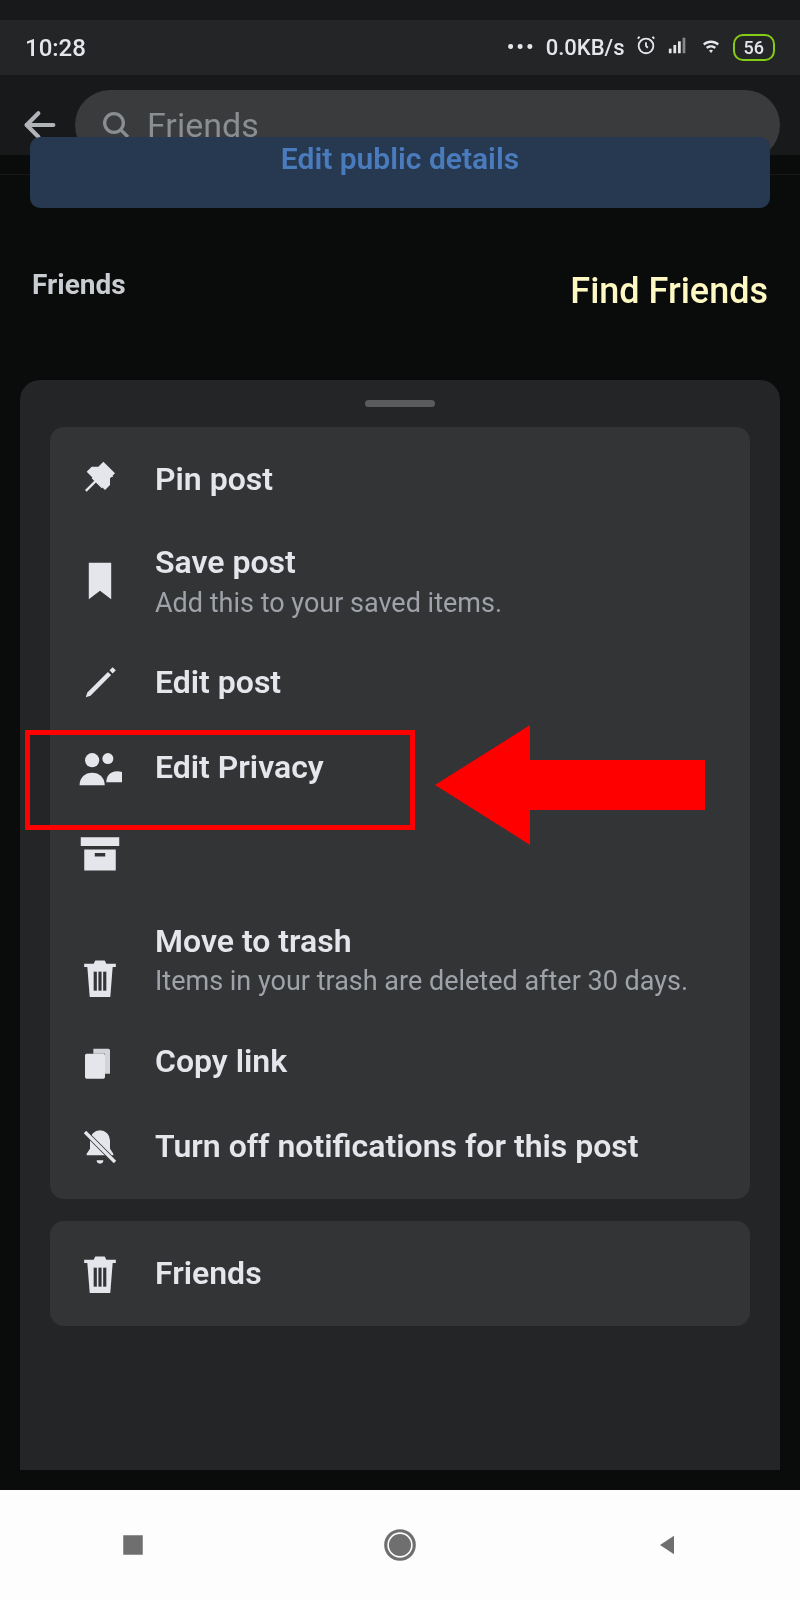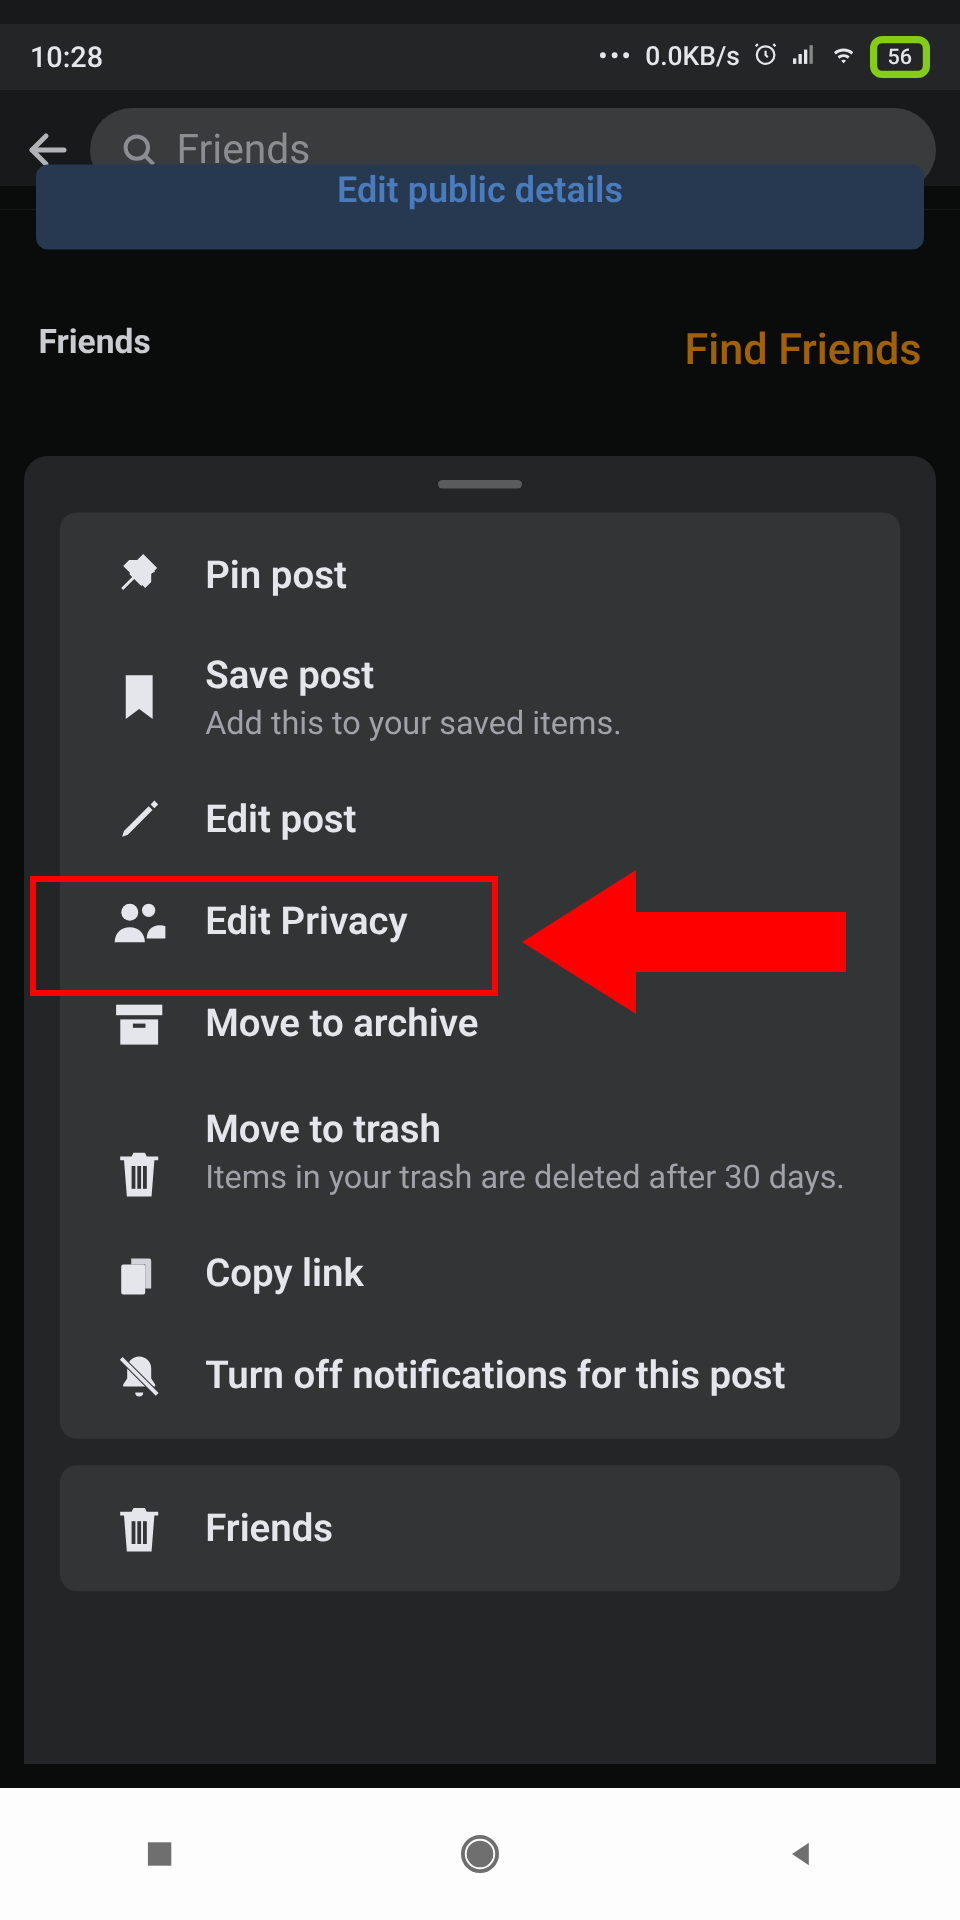--- a/index.html
+++ b/index.html
@@ -1,39 +1,39 @@
 <!DOCTYPE html>
 <html><head>
   <meta charset="utf-8">
   <style>
     * { margin: 0; padding: 0; box-sizing: border-box; font-family: -apple-system, BlinkMacSystemFont, 'Segoe UI', Roboto, Helvetica, Arial, sans-serif; }
     body { width: 800px; height: 1600px; background: #18191a; color: #e4e6eb; position: relative; overflow: hidden; }
     
     .status-bar { height: 55px; background: #242526; display: flex; align-items: center; justify-content: space-between; padding: 0 25px; font-size: 24px; font-weight: 500; color: #e4e6eb; margin-top: 20px; }
     .status-right { display: flex; align-items: center; gap: 10px; font-size: 22px; }
-    .battery-box { border: 6px solid #84cc16; border-radius: 10px; padding: 1px 9px; font-size: 18px; }
+    .battery-box { border: 2px solid #84cc16; border-radius: 10px; padding: 1px 9px; font-size: 18px; }
     
     .search-header { height: 100px; background: #18191a; display: flex; align-items: center; padding: 0 20px; gap: 15px; border-bottom: 1px solid #333; }
     .back-arrow { width: 40px; height: 40px; display: flex; align-items: center; justify-content: center; }
     .search-box { flex: 1; background: #3a3b3c; border-radius: 35px; height: 70px; display: flex; align-items: center; padding: 0 25px; gap: 15px; }
     .search-placeholder { color: #8a8d91; font-size: 34px; }
     
     .overlay-dim { position: absolute; top: 155px; left: 0; right: 0; bottom: 0; background: rgba(0,0,0,0.55); }
     
     .edit-public { background: #263951; color: #4a7bbd; margin: 0 30px; height: 71px; border-radius: 10px; display:flex; align-items:center; justify-content:center; font-size: 30px; font-weight: 600; margin-top: -18px; overflow: hidden; position: relative;}
     .edit-public-text { position: relative; top: -14px; }
     
     .friends-row { display: flex; justify-content: space-between; align-items: flex-start; padding: 60px 32px 20px 32px; }
     .friends-title { font-size: 28px; font-weight: 700; color: #c9ccd1; }
-    .find-friends { font-size: 36px; color: #a16207; text-align: center; line-height: 1.3; font-weight: 500;}
+    .find-friends { font-size: 36px; color: #fef9c3; text-align: center; line-height: 1.3; font-weight: 500;}
     
     .bottom-sheet { position: absolute; left: 20px; right: 20px; top: 380px; bottom: 130px; background: #242526; border-radius: 20px 20px 0 0; padding-top: 12px; }
     .drag-handle { width: 70px; height: 7px; background: #5a5b5c; border-radius: 4px; margin: 8px auto 20px auto; }
     
-    .menu-card { background: #323436; margin: 0 30px 22px 30px; border-radius: 14px; padding: 10px 16px; }
+    .menu-card { background: #323436; margin: 0 30px 22px 30px; border-radius: 14px; padding: 10px 0; }
     .menu-item { display: flex; align-items: center; padding: 20px 25px; gap: 30px; min-height: 85px; }
     .menu-icon { width: 50px; display: flex; justify-content: center; align-items: center; flex-shrink: 0; }
     .menu-text { flex: 1; }
     .menu-title { font-size: 32px; font-weight: 600; color: #e4e6eb; line-height: 1.3; }
     .menu-subtitle { font-size: 27px; color: #9fa3a9; margin-top: 2px; line-height: 1.3; }
     
     .highlight-box { position: absolute; border: 5px solid #ff0000; pointer-events: none; }
     .arrow-annotation { position: absolute; pointer-events: none; }
     
     .nav-bar { position: absolute; bottom: 0; left: 0; right: 0; height: 110px; background: #fdfdfd; display: flex; align-items: center; justify-content: space-around; }
@@ -152,23 +152,20 @@
     </div>
 
     <div class="menu-item">
       <div class="menu-icon">
         <svg width="42" height="36" viewBox="0 0 24 20" fill="#e4e6eb">
             <rect x="1" y="1" width="22" height="5"></rect>
             <rect x="3" y="8" width="18" height="12"></rect>
             <rect x="9" y="10" width="6" height="2" fill="#323436"></rect>
           </svg>
       </div>
-      <div class="menu-text">
-          <div class="menu-title">Move to archive</div>
-        </div>
     </div>
 
     <div class="menu-item" style="align-items:flex-end; padding-top:25px;">
       <div class="menu-icon" style="margin-top:18px;">
         <svg width="38" height="42" viewBox="0 0 24 26" fill="#e4e6eb">
             <path d="M4 6h16l-1.5 19h-13L4 6zm5-4h6l1 2H8l1-2zM2 4h20v2H2V4z"></path>
             <rect x="8" y="9" width="2" height="12" fill="#323436"></rect>
             <rect x="11" y="9" width="2" height="12" fill="#323436"></rect>
             <rect x="14" y="9" width="2" height="12" fill="#323436"></rect>
           </svg>

